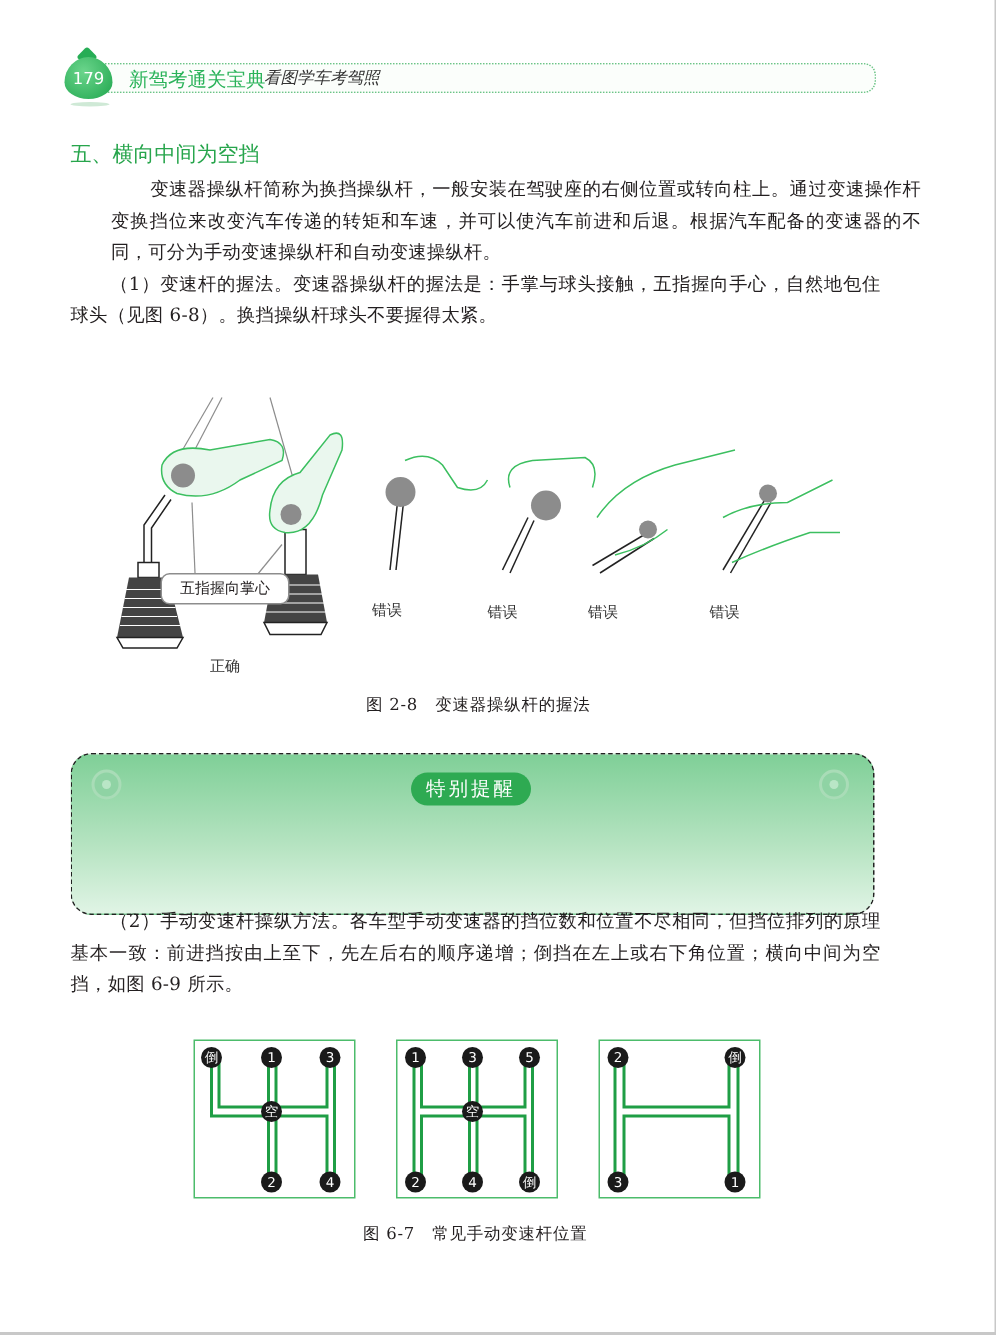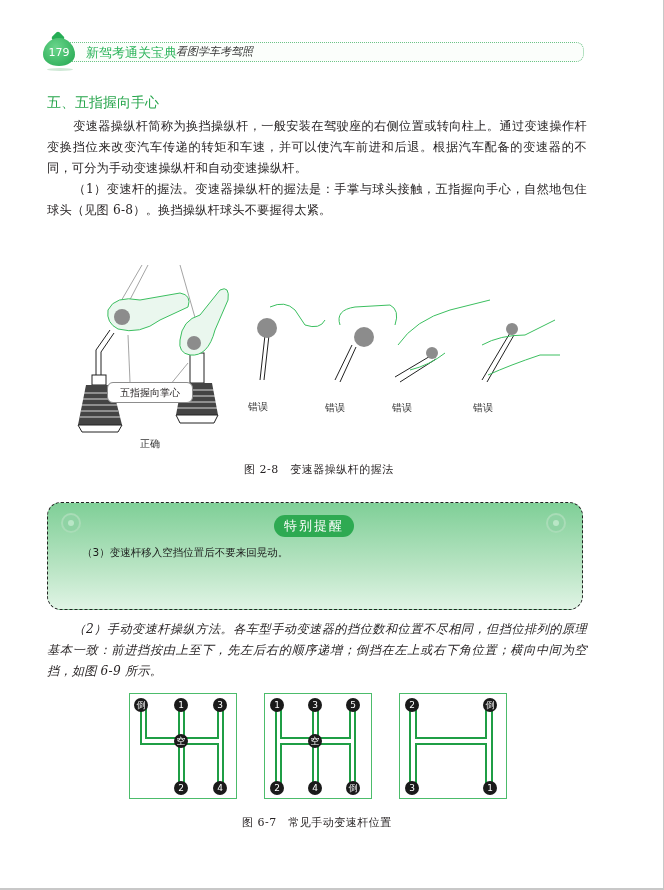--- a/index.html
+++ b/index.html
@@ -30,23 +30,23 @@
       position: absolute; left: 47px; top: 68px; width: 26px; height: 3px; border-radius: 50%;
       background: #cfe9d6;
     }
     .header-book { position: absolute; left: 86px; top: 44px; font-family: "DejaVu Sans", sans-serif; font-size: 13px; color: #2bb35a; }
     .header-sub { position: absolute; left: 176px; top: 44px; font-family: "DejaVu Sans", sans-serif; font-size: 11px; color: #333; font-style: italic; }
 
     
     .section-title { position: absolute; left: 47px; top: 94px; font-family: "DejaVu Sans", sans-serif; font-size: 14px; color: #27a54c; }
     .para { position: absolute; left: 47px; width: 540px; font-size: 12.2px; line-height: 21px; text-align: justify; letter-spacing: 0.2px; }
     .para .ind { display: inline-block; width: 26px; }
-    .p1 { top: 116px; }
+    .p1 { top: 116px; margin-left: 27px; }
     .p2 { top: 179px; }
-    .p3 { top: 619px; font-style: italic; }
+    .p3 { top: 604px; }
 
     
     .fig8 { position: absolute; left: 70px; top: 225px; width: 500px; height: 230px; }
     .callout { position: absolute; background: #fff; border: 1px solid #8d8d8d; border-radius: 6px; font-size: 10px; text-align: center; line-height: 13px; padding: 3px 6px; }
     .callout-top { left: 60px; top: 11px; width: 56px; }
     .callout-bottom { left: 37px; top: 157px; width: 72px; }
     .fig-label { position: absolute; font-size: 10px; color: #333; }
     .caption { position: absolute; font-size: 11px; color: #231f20; letter-spacing: 0.5px; }
     .cap8 { left: 244px; top: 462px; }
     .cap9 { left: 242px; top: 815px; }
@@ -83,21 +83,21 @@
 <div class="page-edge-right"></div>
 <div class="page-edge-bottom"></div>
 
 <div class="header-bar"></div>
 <div class="page-badge-tip"></div>
 <div class="page-badge">179</div>
 <div class="page-badge-shadow"></div>
 <div class="header-book">新驾考通关宝典</div>
 <div class="header-sub">看图学车考驾照</div>
 
-<div class="section-title">五、五指握向手心</div>
+<div class="section-title">五、横向中间为空挡</div>
 <div class="para p1"><span class="ind"></span><span>变速器操纵杆简称为换挡操纵杆，一般安装在驾驶座的右侧位置或转向柱上。通过变速操作杆变换挡位来改变汽车传递的转矩和车速，并可以使汽车前进和后退。根据汽车配备的变速器的不同，可分为手动变速操纵杆和自动变速操纵杆。</span></div>
 <div class="para p2"><span class="ind"></span><span>（1）变速杆的握法。变速器操纵杆的握法是：手掌与球头接触，五指握向手心，自然地包住球头（见图 6-8）。换挡操纵杆球头不要握得太紧。</span></div>
 
 <div class="fig8">
   <svg width="500" height="230" viewBox="0 0 500 230">
 
     <g stroke="#8d8d8d" stroke-width="0.8" fill="none">
       <line x1="72" y1="40" x2="40" y2="95"></line>
       <line x1="78" y1="40" x2="52" y2="90"></line>
       <line x1="110" y1="40" x2="130" y2="110"></line>
@@ -164,21 +164,20 @@
   <div class="fig-label" style="left:322px;top:176px;">错误</div>
   <div class="fig-label" style="left:403px;top:176px;">错误</div>
 </div>
 <div class="caption cap8">图 2-8　变速器操纵杆的握法</div>
 
 <div class="tips-box">
   <div class="tips-ornament orn-left"></div>
   <div class="tips-ornament orn-right"></div>
   <div class="tips-badge">特别提醒</div>
   <div class="tips-list">
-    <div>（3）变速杆移入空挡位置后不要来回晃动。</div>
   </div>
 </div>
 
 <div class="para p3"><span class="ind"></span><span>（2）手动变速杆操纵方法。各车型手动变速器的挡位数和位置不尽相同，但挡位排列的原理基本一致：前进挡按由上至下，先左后右的顺序递增；倒挡在左上或右下角位置；横向中间为空挡，如图 6-9 所示。</span></div>
 
 <div class="gear-panel gp1">
   <svg width="108" height="106" viewBox="0 0 108 106">
     <g stroke="#1f9e45" stroke-width="2" fill="none">
       <path d="M11 11 L11 50 L54 50"></path>
         <path d="M16 11 L16 44 L54 44"></path>

